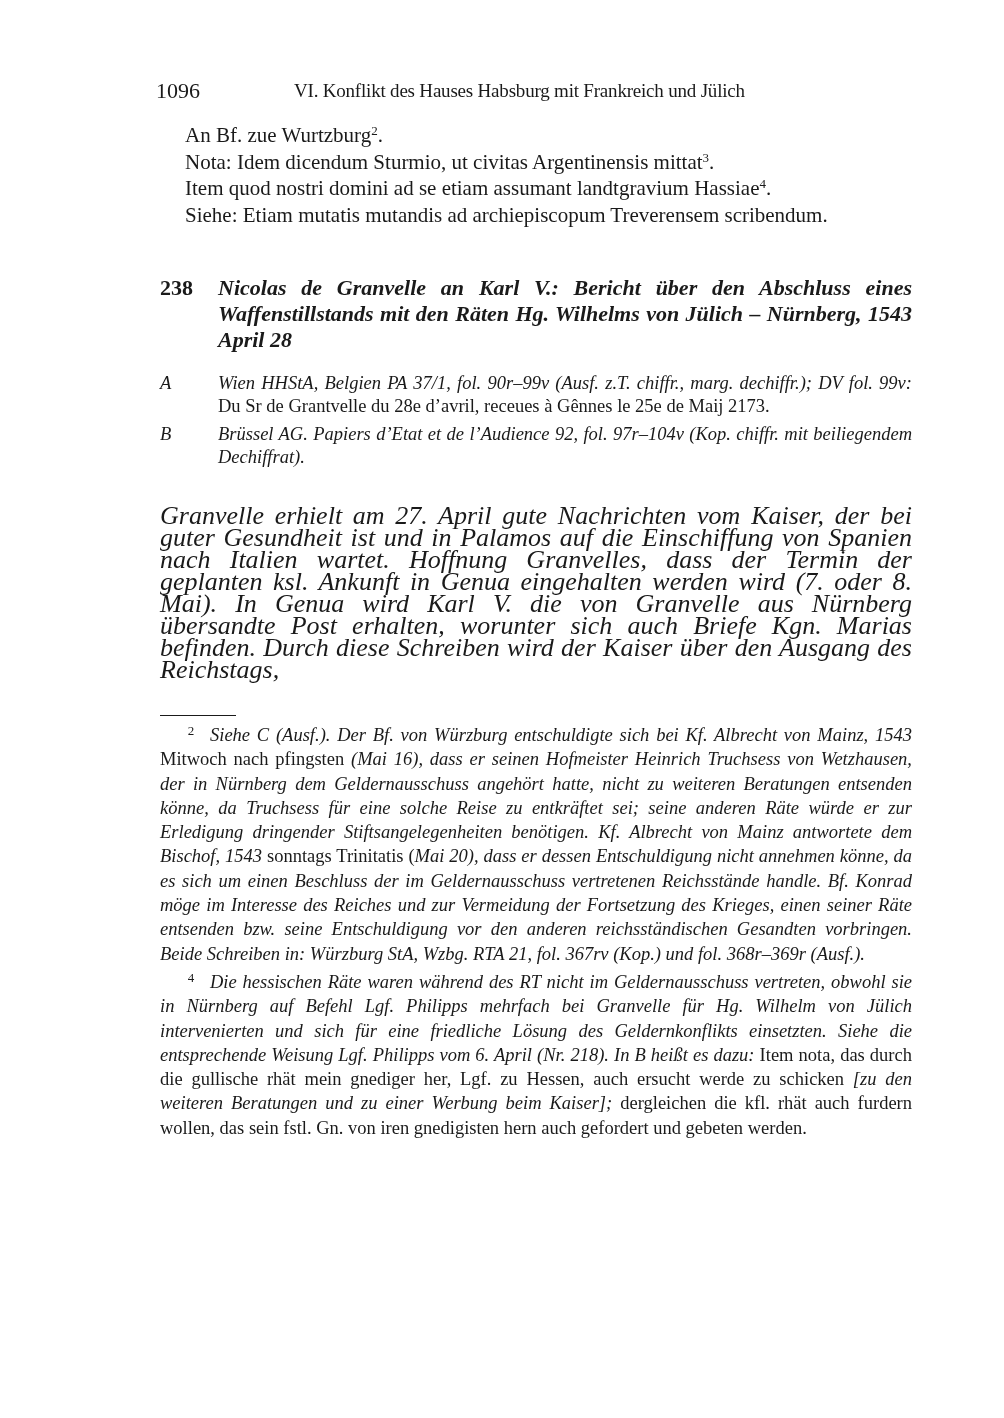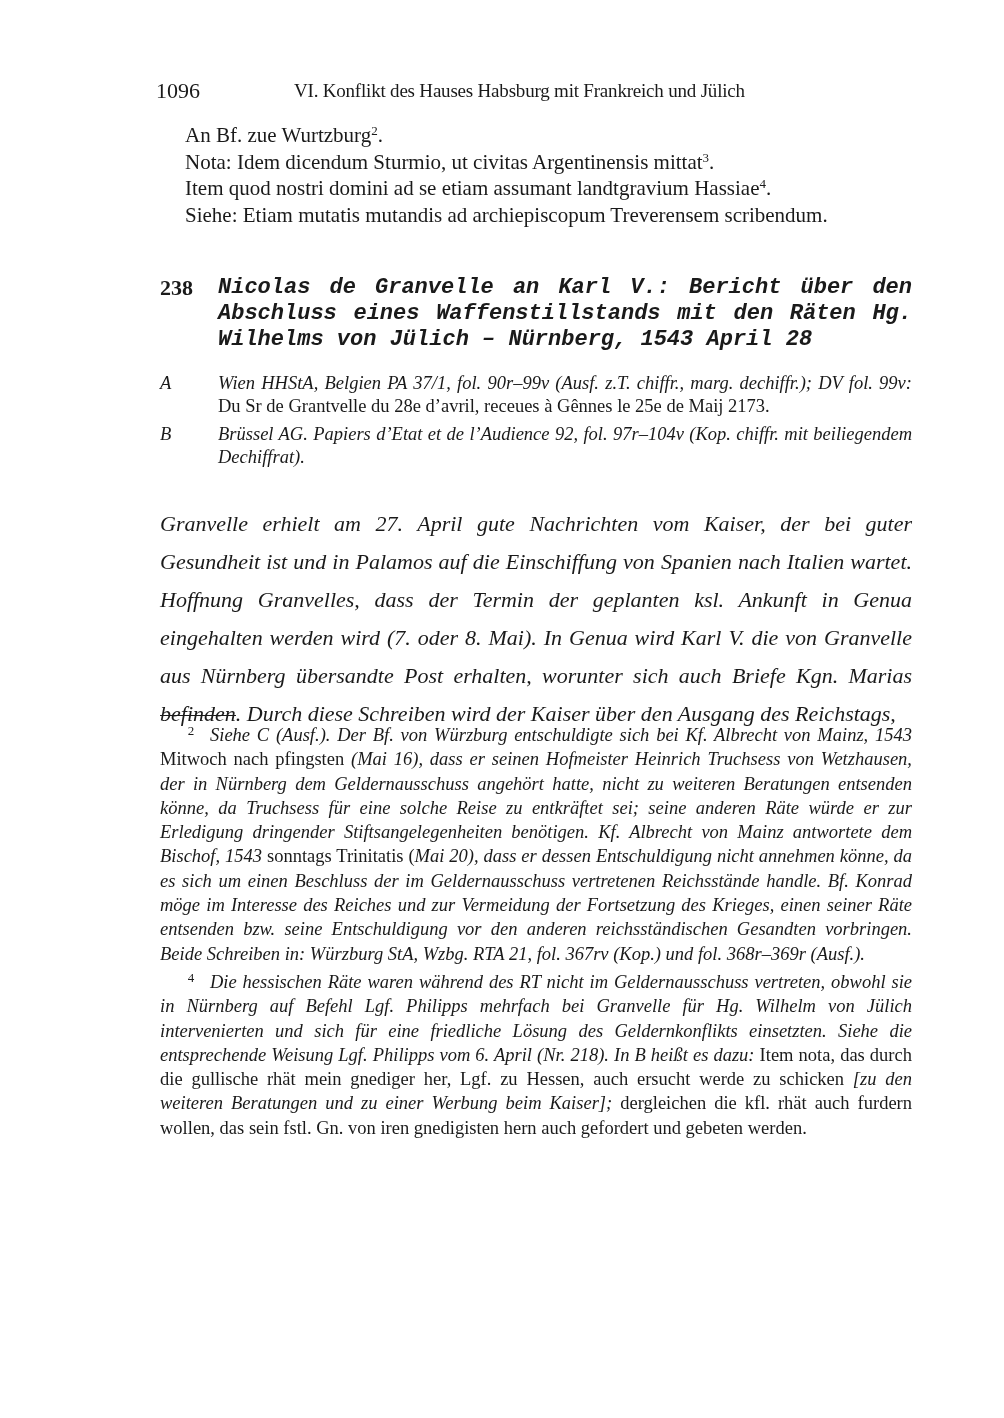--- a/index.html
+++ b/index.html
@@ -10,30 +10,30 @@
   .running-head { position: absolute; left: 156px; top: 78px; width: 750px; height: 28px; font-size: 21px; }
   .running-head .pnum { position: absolute; left: 0; top: 0; font-size: 22px; }
   .running-head .rtitle { position: absolute; left: 138px; top: 2px; font-size: 19px; letter-spacing: -0.2px; }
 
   .verse { position: absolute; left: 185px; top: 122px; width: 730px; font-size: 21px; line-height: 26.5px; }
   .verse div { white-space: nowrap; }
   sup { font-size: 0.62em; line-height: 0; vertical-align: 0.55em; }
 
   .doc-head { position: absolute; left: 160px; top: 275px; width: 752px; font-size: 22px; line-height: 26px; font-weight: bold; font-style: italic; }
   .doc-head .num { position: absolute; left: 0; top: 0; font-style: normal; }
-  .doc-head .title { display: block; margin-left: 58px; text-align: justify; font-family: Liberation Mono, monospace; }
+  .doc-head .title { display: block; margin-left: 58px; text-align: justify; }
 
   .sources { position: absolute; left: 160px; top: 372px; width: 752px; font-size: 18.5px; line-height: 22.5px; }
   .src { position: relative; margin-bottom: 6px; }
   .src .sig { position: absolute; left: 0; top: 0; font-style: italic; }
   .src .txt { display: block; margin-left: 58px; text-align: justify; }
   .it { font-style: italic; }
   .rm { font-style: normal; }
 
-  .summary { position: absolute; left: 160px; top: 505px; width: 752px; font-size: 22px; line-height: 38px; font-style: italic; text-align: justify; }
+  .summary { position: absolute; left: 160px; top: 505px; width: 752px; font-size: 26px; line-height: 22px; font-style: italic; text-align: justify; }
 
   .fn-rule { position: absolute; left: 160px; top: 715px; width: 76px; height: 1px; background: #1a1a1a; }
   .footnotes { position: absolute; left: 160px; top: 719px; width: 752px; font-size: 18.5px; line-height: 24.3px; text-align: justify; }
   .fn { margin: 0; }
   .fn .mark { display: inline-block; width: 38px; text-align: center; font-size: 13px; vertical-align: 6px; font-style: normal; margin-left: 12px; }
   .fn .it { font-style: italic; }
 </style>
 </head>
 <body>
 

